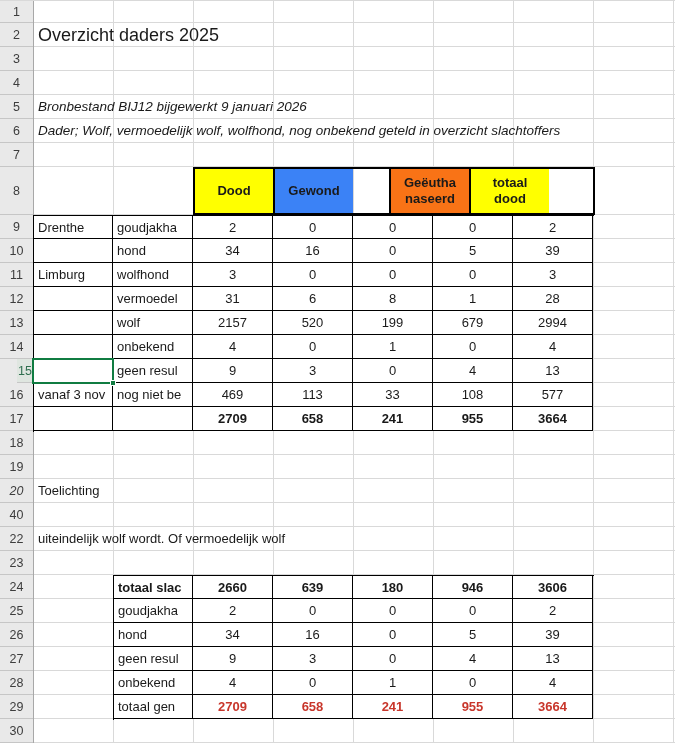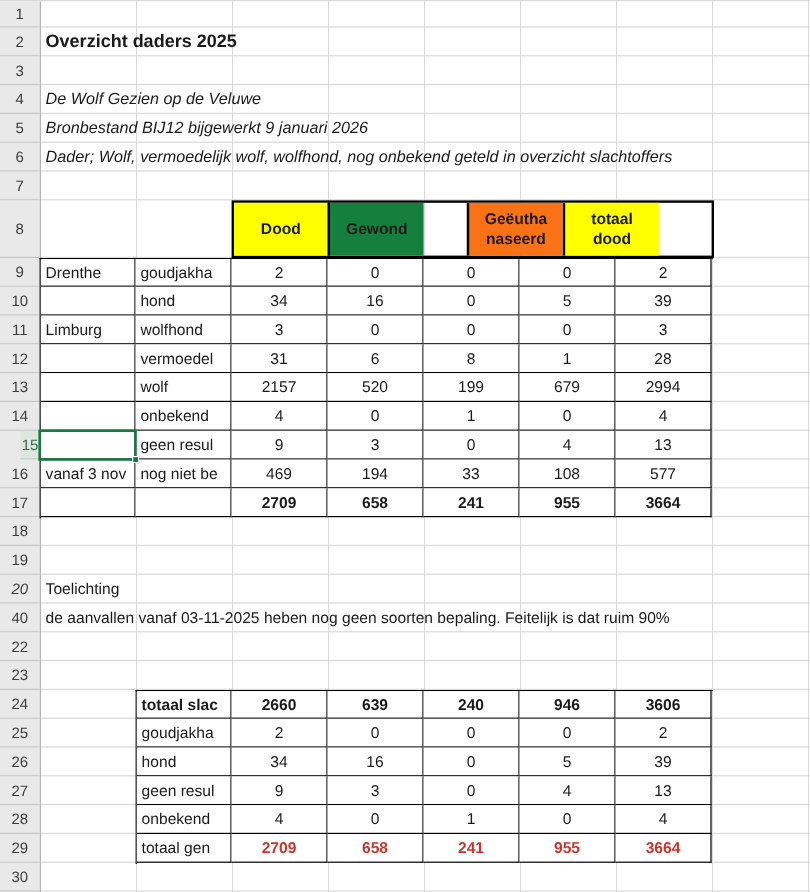--- a/index.html
+++ b/index.html
@@ -24,21 +24,21 @@
     box-sizing:border-box;border-bottom:1px solid #c6c6c6;
     display:flex;align-items:center;justify-content:center;
     font-size:12.5px;color:#3d3d3d;background:#e9e9e9;
   }
   .rh-sel{background:#dfe6e0;color:#2f6f4f;}
   
   .freetext{
     position:absolute;left:38px;height:24px;line-height:24px;
     font-size:13px;white-space:nowrap;z-index:5;
   }
-  .ft-title{font-weight:bold;font-size:15px;text-align:center;}
+  .ft-title{font-weight:normal;font-size:18px;text-align:center;}
   .ft-italic{font-style:italic;font-size:13.5px;}
   
   #hdrstrip{
     position:absolute;left:193px;top:166px;width:402px;height:48px;
     box-sizing:border-box;border:2px solid #000;display:flex;z-index:4;
   }
   .hdrcell{
     box-sizing:border-box;flex:0 0 80px;width:80px;
     display:flex;align-items:center;justify-content:center;text-align:center;
     font-weight:bold;font-size:13px;line-height:16px;white-space:pre-line;
@@ -138,29 +138,28 @@
       <div class="rh" style="height: 24px;">24</div>
       <div class="rh" style="height: 24px;">25</div>
       <div class="rh" style="height: 24px;">26</div>
       <div class="rh" style="height: 24px;">27</div>
       <div class="rh" style="height: 24px;">28</div>
       <div class="rh" style="height: 24px;">29</div>
       <div class="rh" style="height: 24px;">30</div>
     </div>
 
   <div class="freetext ft-title" style="top:22px">Overzicht daders 2025</div>
-  <div class="freetext ft-italic" style="top:70px">De Wolf Gezien op de Veluwe</div>
   <div class="freetext ft-italic" style="top:94px">Bronbestand BIJ12  bijgewerkt  9 januari 2026</div>
   <div class="freetext ft-italic" style="top:118px">Dader; Wolf, vermoedelijk wolf, wolfhond, nog onbekend geteld in overzicht slachtoffers</div>
   <div class="freetext" style="top:478px">Toelichting</div>
-  <div class="freetext" style="top:502px">de aanvallen vanaf  03-11-2025 heben nog geen soorten bepaling. Feitelijk is dat ruim 90%</div>
+  <div class="freetext" style="top:526px">uiteindelijk wolf wordt. Of vermoedelijk wolf</div>
 
   <div id="hdrstrip">
       <div class="hdrcell" style="background: rgb(255, 255, 0);">Dood</div>
-      <div class="hdrcell" style="background: #15803d;">Gewond</div>
+      <div class="hdrcell" style="background: #3b82f6;">Gewond</div>
       <div class="hdrcell" style="background: #f97316; margin-left: 36px;">Geëutha
 naseerd</div>
       <div class="hdrcell" style="background: rgb(255, 255, 0);">totaal
 dood</div>
     </div>
   <div id="table1" class="btable">
       <div class="cell lbl">Drenthe</div>
       <div class="cell lbl">goudjakha</div>
       <div class="cell">2</div>
       <div class="cell">0</div>
@@ -205,37 +204,37 @@
       <div class="cell lbl"></div>
       <div class="cell lbl">geen resul</div>
       <div class="cell">9</div>
       <div class="cell">3</div>
       <div class="cell">0</div>
       <div class="cell">4</div>
       <div class="cell">13</div>
       <div class="cell lbl">vanaf 3 nov</div>
       <div class="cell lbl">nog niet be</div>
       <div class="cell">469</div>
-      <div class="cell">194</div>
+      <div class="cell">113</div>
       <div class="cell">33</div>
       <div class="cell">108</div>
       <div class="cell">577</div>
       <div class="cell lbl"></div>
       <div class="cell lbl"></div>
       <div class="cell b">2709</div>
       <div class="cell b">658</div>
       <div class="cell b">241</div>
       <div class="cell b">955</div>
       <div class="cell b">3664</div>
     </div>
   <div id="table2" class="btable">
       <div class="cell lbl b">totaal slac</div>
       <div class="cell b">2660</div>
       <div class="cell b">639</div>
-      <div class="cell b">240</div>
+      <div class="cell b">180</div>
       <div class="cell b">946</div>
       <div class="cell b">3606</div>
       <div class="cell lbl">goudjakha</div>
       <div class="cell">2</div>
       <div class="cell">0</div>
       <div class="cell">0</div>
       <div class="cell">0</div>
       <div class="cell">2</div>
       <div class="cell lbl">hond</div>
       <div class="cell">34</div>

